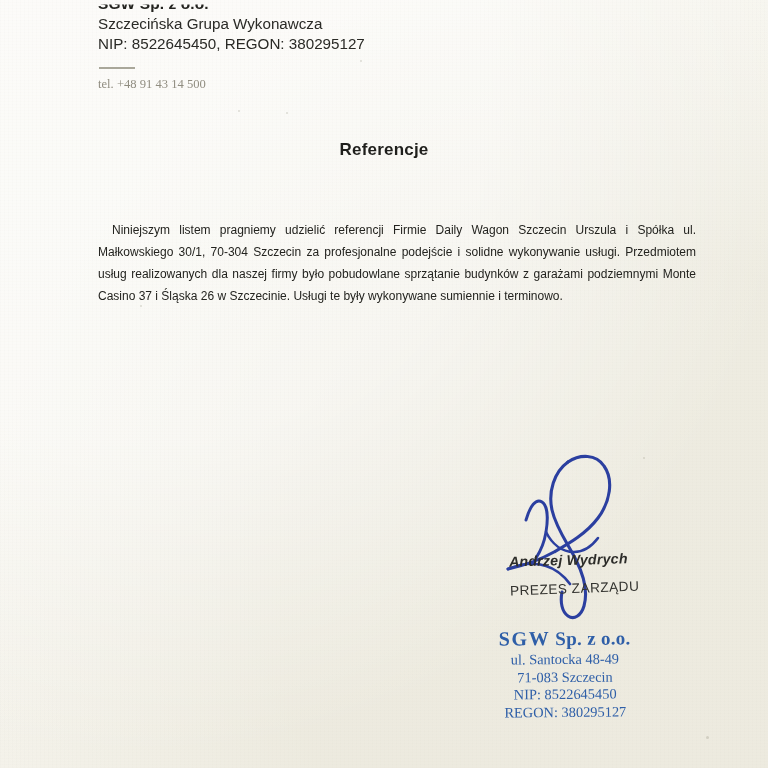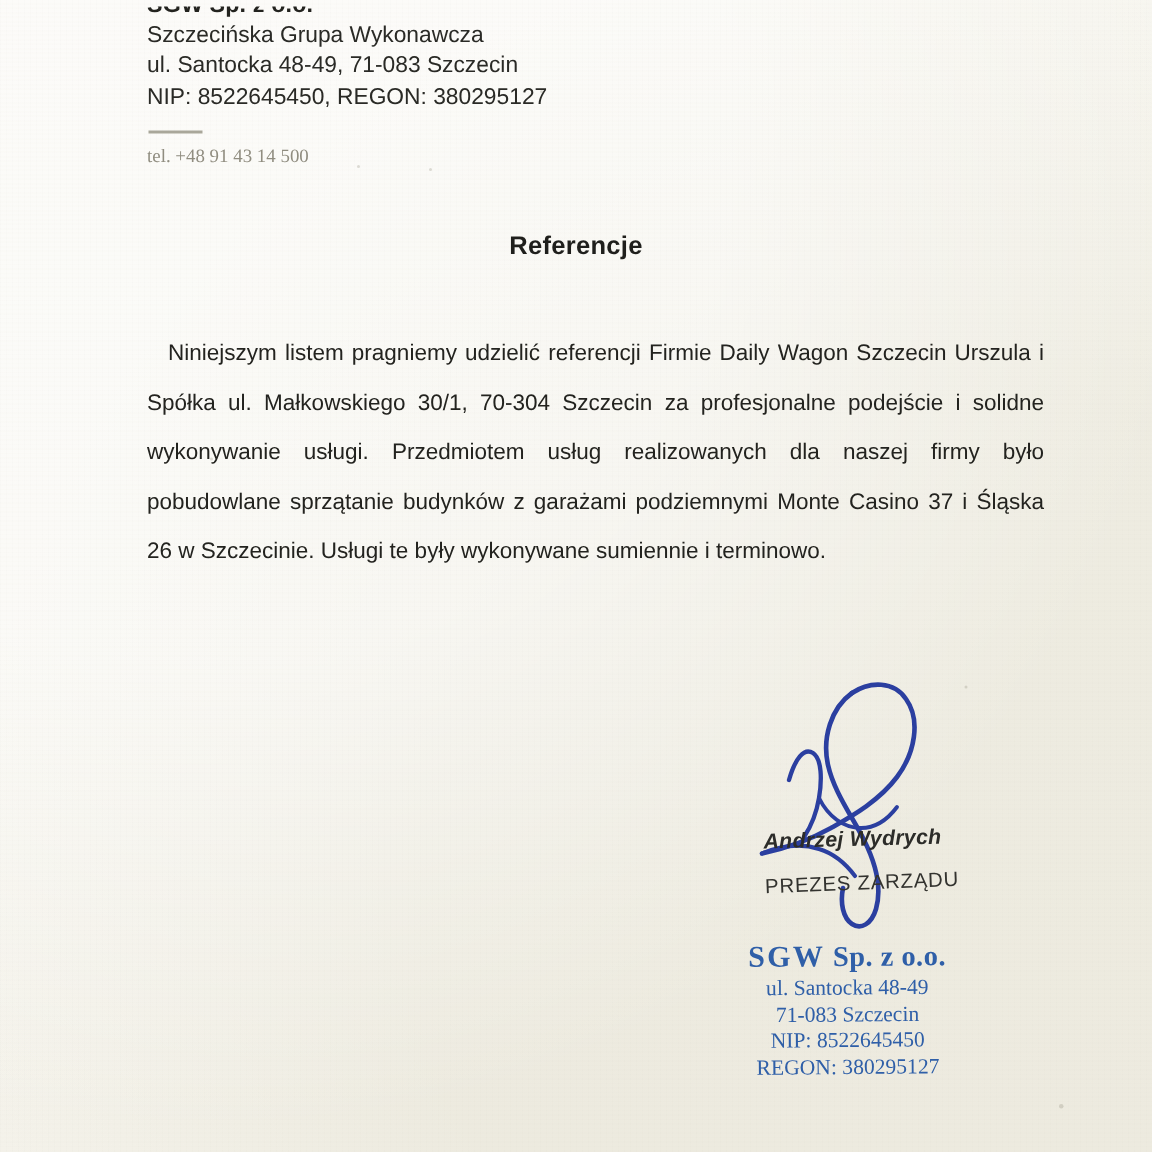--- a/index.html
+++ b/index.html
@@ -84,39 +84,39 @@
     margin: 0;
     white-space: nowrap;
     font-family: Liberation Serif, serif;
   }
 
   
   .doc-title {
     position: absolute;
     left: 0;
     right: 0;
-    top: 154px;
+    top: 140px;
     text-align: center;
     font-size: 17px;
     font-weight: bold;
     letter-spacing: 0.2px;
     color: #1f1f1c;
   }
 
   
   .body-copy {
     position: absolute;
     left: 98px;
     top: 219px;
     width: 598px;
   }
   .para {
     margin: 0 0 17px 0;
-    font-size: 15px;
-    line-height: 33px;
+    font-size: 12px;
+    line-height: 22px;
     text-align: justify;
     text-justify: inter-word;
     color: #23231f;
     hyphens: none;
   }
   .para.indent { text-indent: 14px; }
   .para:last-child { margin-bottom: 0; }
 
   
   .signature-block {
@@ -198,21 +198,20 @@
   <div class="speck" style="left:360px;top:60px;width:2px;height:2px;"></div>
   <div class="speck" style="left:286px;top:112px;width:2px;height:2px;"></div>
   <div class="speck" style="left:238px;top:110px;width:2px;height:2px;"></div>
   <div class="speck" style="left:643px;top:457px;width:2px;height:2px;"></div>
   <div class="speck" style="left:706px;top:736px;width:3px;height:3px;"></div>
   <div class="speck" style="left:140px;top:305px;width:2px;height:2px;"></div>
 
   <div class="letterhead">
     <div class="lh-company">SGW Sp. z o.o.</div>
     <div class="lh-line">Szczecińska Grupa Wykonawcza</div>
-    <div class="lh-line">ul. Santocka 48-49, 71-083 Szczecin</div>
     <div class="lh-line">NIP: 8522645450, REGON: 380295127</div>
     <div class="lh-rule"></div>
     <div class="lh-contact">tel. +48 91 43 14 500</div>
   </div>
 
   <div class="doc-title">Referencje</div>
 
   <div class="body-copy">
     <p class="para indent">Niniejszym listem pragniemy udzielić referencji Firmie Daily Wagon Szczecin Urszula i Spółka ul. Małkowskiego 30/1, 70-304 Szczecin za profesjonalne podejście i solidne wykonywanie usługi. Przedmiotem usług realizowanych dla naszej firmy było pobudowlane sprzątanie budynków z garażami podziemnymi Monte Casino 37 i Śląska 26 w Szczecinie. Usługi te były wykonywane sumiennie i terminowo.</p>
   </div>

